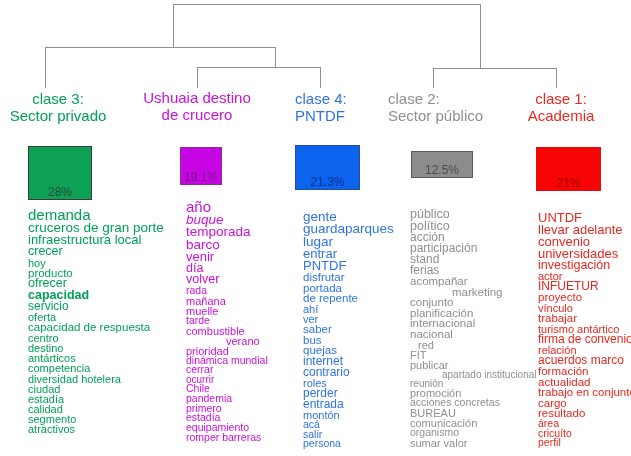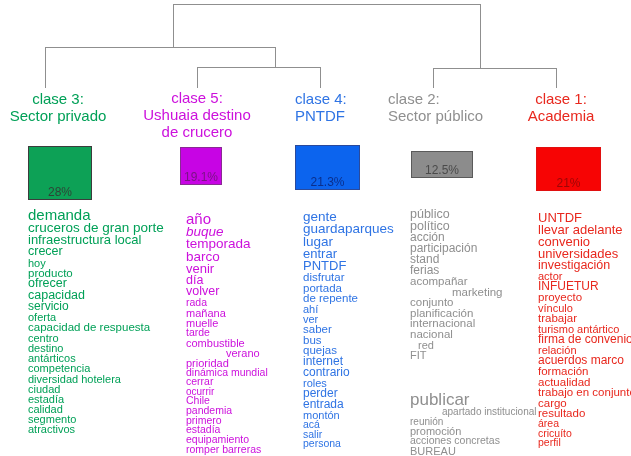--- a/index.html
+++ b/index.html
@@ -46,47 +46,46 @@
       <span class="pct">28%</span>
     </div>
     <div class="words" style="left:28px; top:208px;">
         <div class="word" style="font-size: 15px;">demanda</div>
         <div class="word" style="font-size: 13.5px;">cruceros de gran porte</div>
         <div class="word" style="font-size: 13px;">infraestructura local</div>
         <div class="word" style="font-size: 12.5px;">crecer</div>
         <div class="word" style="font-size: 11px;">hoy</div>
         <div class="word" style="font-size: 11.5px;">producto</div>
         <div class="word" style="font-size: 12.5px;">ofrecer</div>
-        <div class="word" style="font-size: 12.5px;">capacidad</div>
+        <div class="word" style="font-size: 12.5px; font-weight: bold;">capacidad</div>
         <div class="word" style="font-size: 12px;">servicio</div>
         <div class="word" style="font-size: 11px;">oferta</div>
         <div class="word" style="font-size: 11.5px;">capacidad de respuesta</div>
         <div class="word" style="font-size: 11px;">centro</div>
         <div class="word" style="font-size: 11px;">destino</div>
         <div class="word" style="font-size: 11px;">antárticos</div>
         <div class="word" style="font-size: 11px;">competencia</div>
         <div class="word" style="font-size: 11px;">diversidad hotelera</div>
         <div class="word" style="font-size: 11px;">ciudad</div>
         <div class="word" style="font-size: 11px;">estadía</div>
         <div class="word" style="font-size: 11px;">calidad</div>
         <div class="word" style="font-size: 11px;">segmento</div>
         <div class="word" style="font-size: 11px;">atractivos</div>
       </div>
   </div>
 
   <div style="--c: #CC10DC; --box: #C704E4; --pct: #7c1287; --bd: #8a2a94;">
     <div class="title center" style="left:136px; top:89px; width:122px;">
-      <div>clase 5:</div>
       <div>Ushuaia destino</div>
       <div>de crucero</div>
     </div>
     <div class="box" style="left:180px; top:147px; width:42px; height:38px;">
       <span class="pct">19.1%</span>
     </div>
-    <div class="words" style="left:186px; top:212px;">
+    <div class="words" style="left:186px; top:200px;">
         <div class="word" style="font-size: 15px;">año</div>
         <div class="word" style="font-size: 13.5px; font-style: italic;">buque</div>
         <div class="word" style="font-size: 13.5px;">temporada</div>
         <div class="word" style="font-size: 13.5px;">barco</div>
         <div class="word" style="font-size: 13px;">venir</div>
         <div class="word" style="font-size: 12.5px;">día</div>
         <div class="word" style="font-size: 12.5px;">volver</div>
         <div class="word" style="font-size: 10.5px;">rada</div>
         <div class="word" style="font-size: 11px;">mañana</div>
         <div class="word" style="font-size: 11px;">muelle</div>
@@ -156,21 +155,21 @@
         <div class="word" style="font-size: 12px;">stand</div>
         <div class="word" style="font-size: 12px;">ferias</div>
         <div class="word" style="font-size: 11.5px;">acompañar</div>
         <div class="word" style="font-size: 11.5px; padding-left: 42px;">marketing</div>
         <div class="word" style="font-size: 11.5px;">conjunto</div>
         <div class="word" style="font-size: 11.5px;">planificación</div>
         <div class="word" style="font-size: 11.5px;">internacional</div>
         <div class="word" style="font-size: 11.5px;">nacional</div>
         <div class="word" style="font-size: 11px; margin-left: 8px;">red</div>
         <div class="word" style="font-size: 11px;">FIT</div>
-        <div class="word" style="font-size: 17px; margin-top: 32px;">publicar</div>
+        <div class="word" style="font-size: 11px;">publicar</div>
         <div class="word" style="font-size: 10px; margin-left: 32px;">apartado institucional</div>
         <div class="word" style="font-size: 10px;">reunión</div>
         <div class="word" style="font-size: 11px;">promoción</div>
         <div class="word" style="font-size: 10.5px;">acciones concretas</div>
         <div class="word" style="font-size: 11px;">BUREAU</div>
         <div class="word" style="font-size: 11px;">comunicación</div>
         <div class="word" style="font-size: 10.5px;">organismo</div>
         <div class="word" style="font-size: 11px;">sumar valor</div>
       </div>
   </div>

